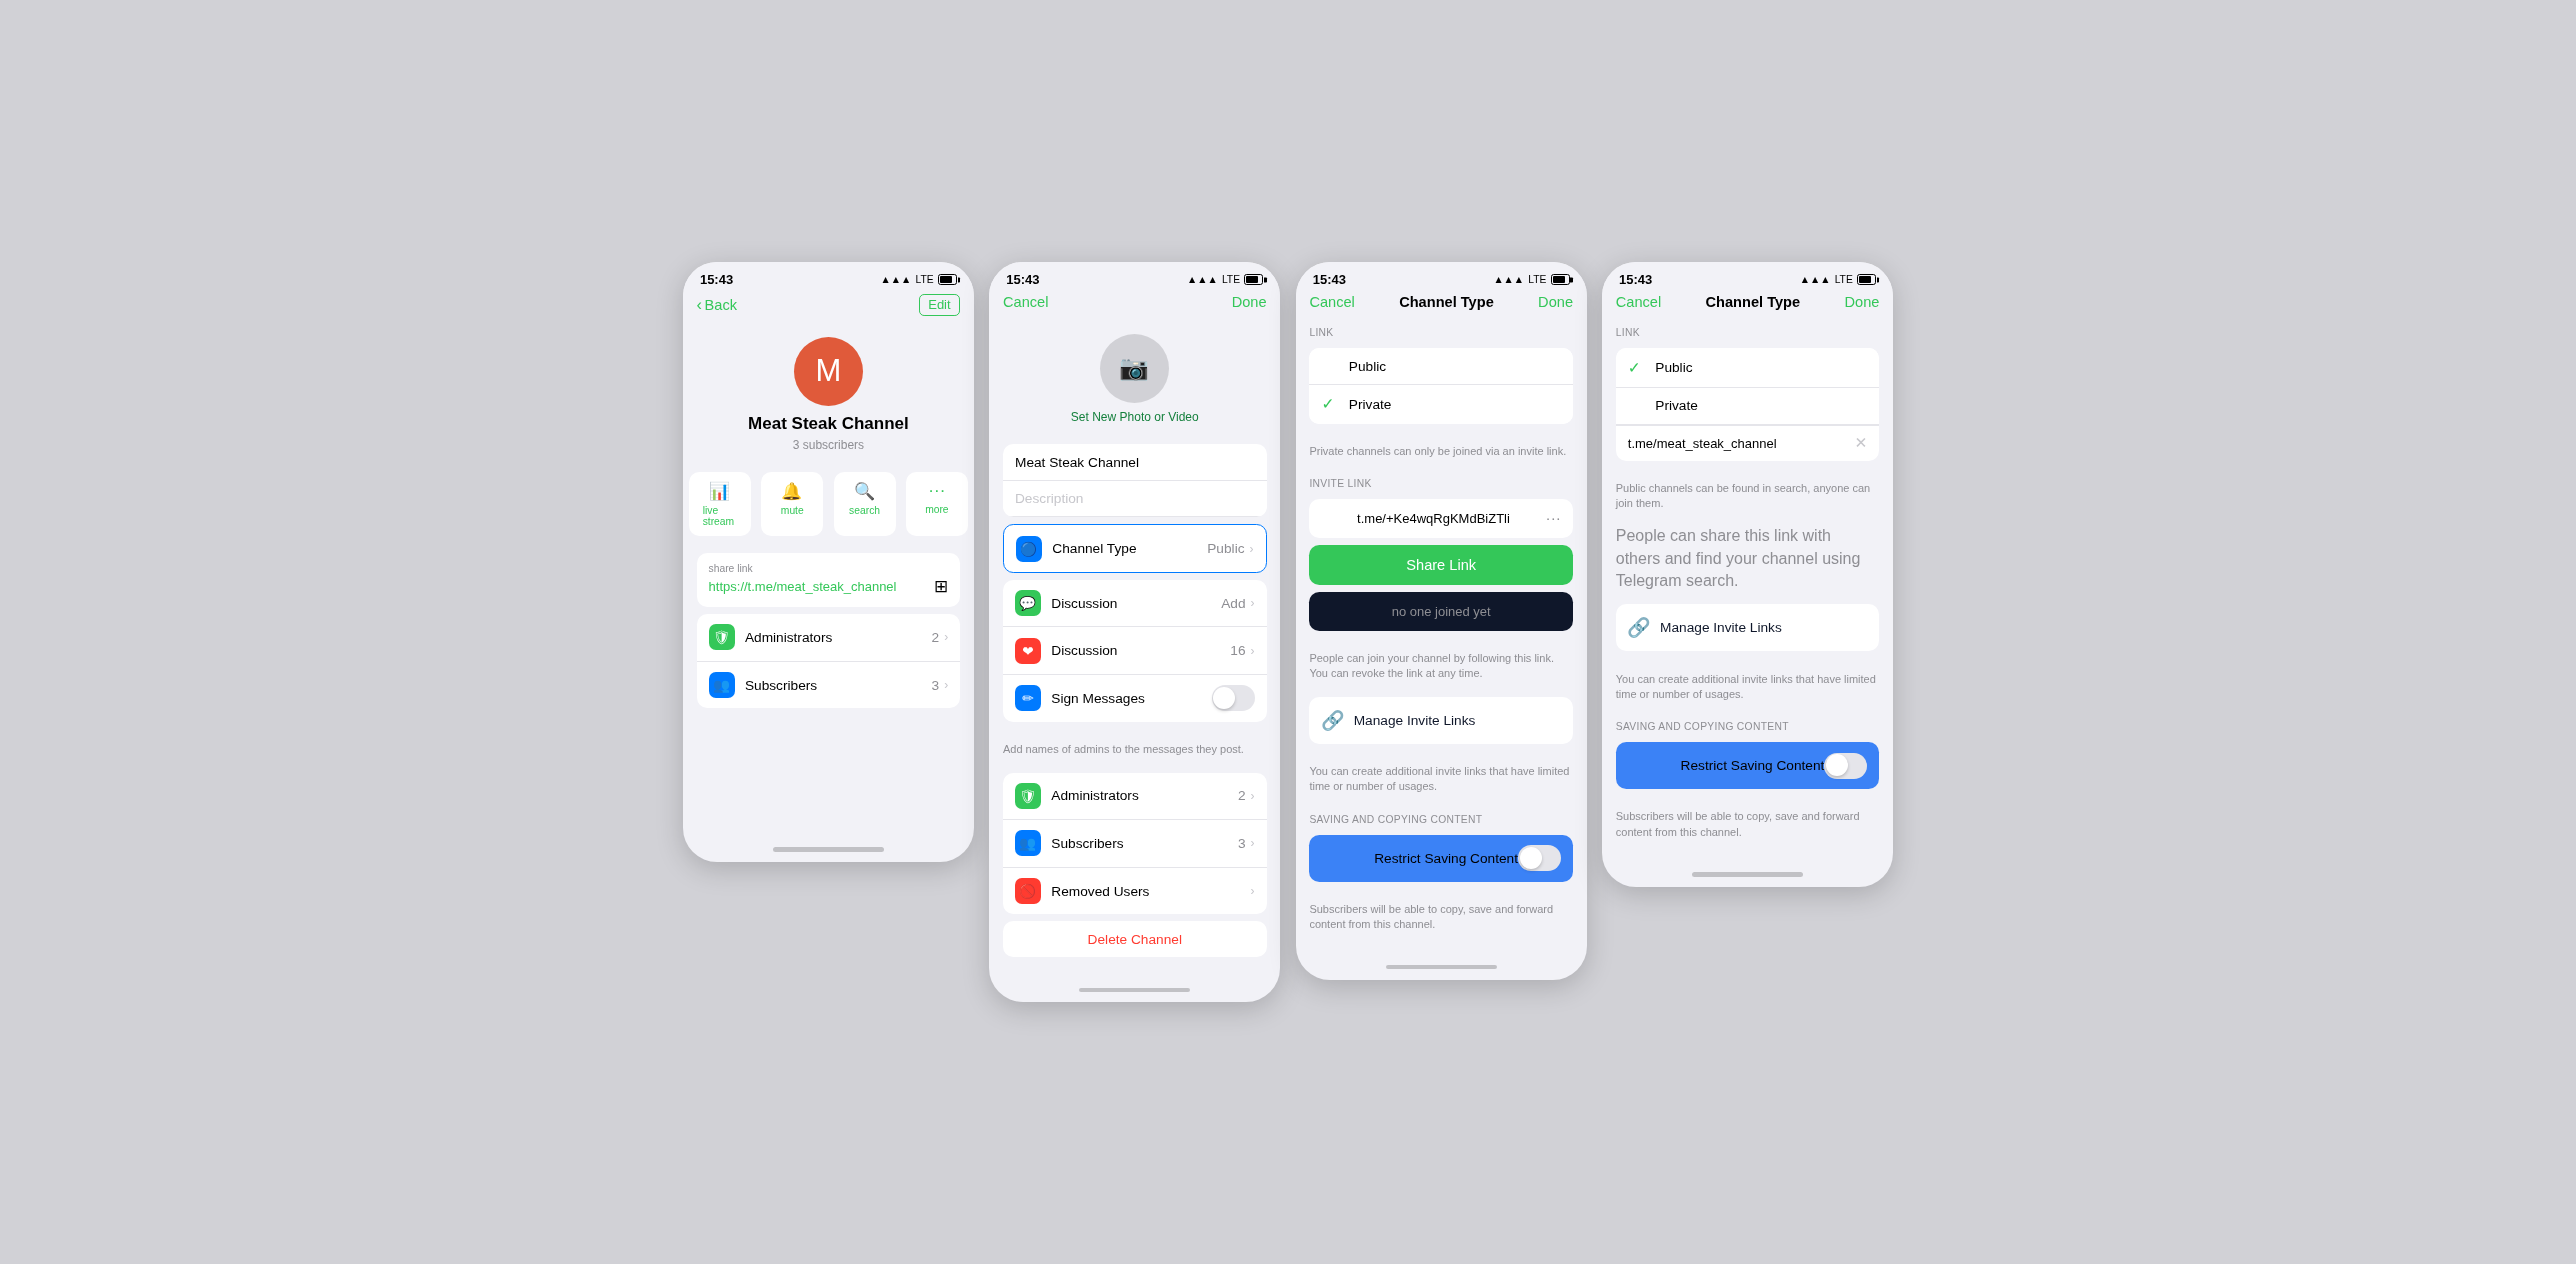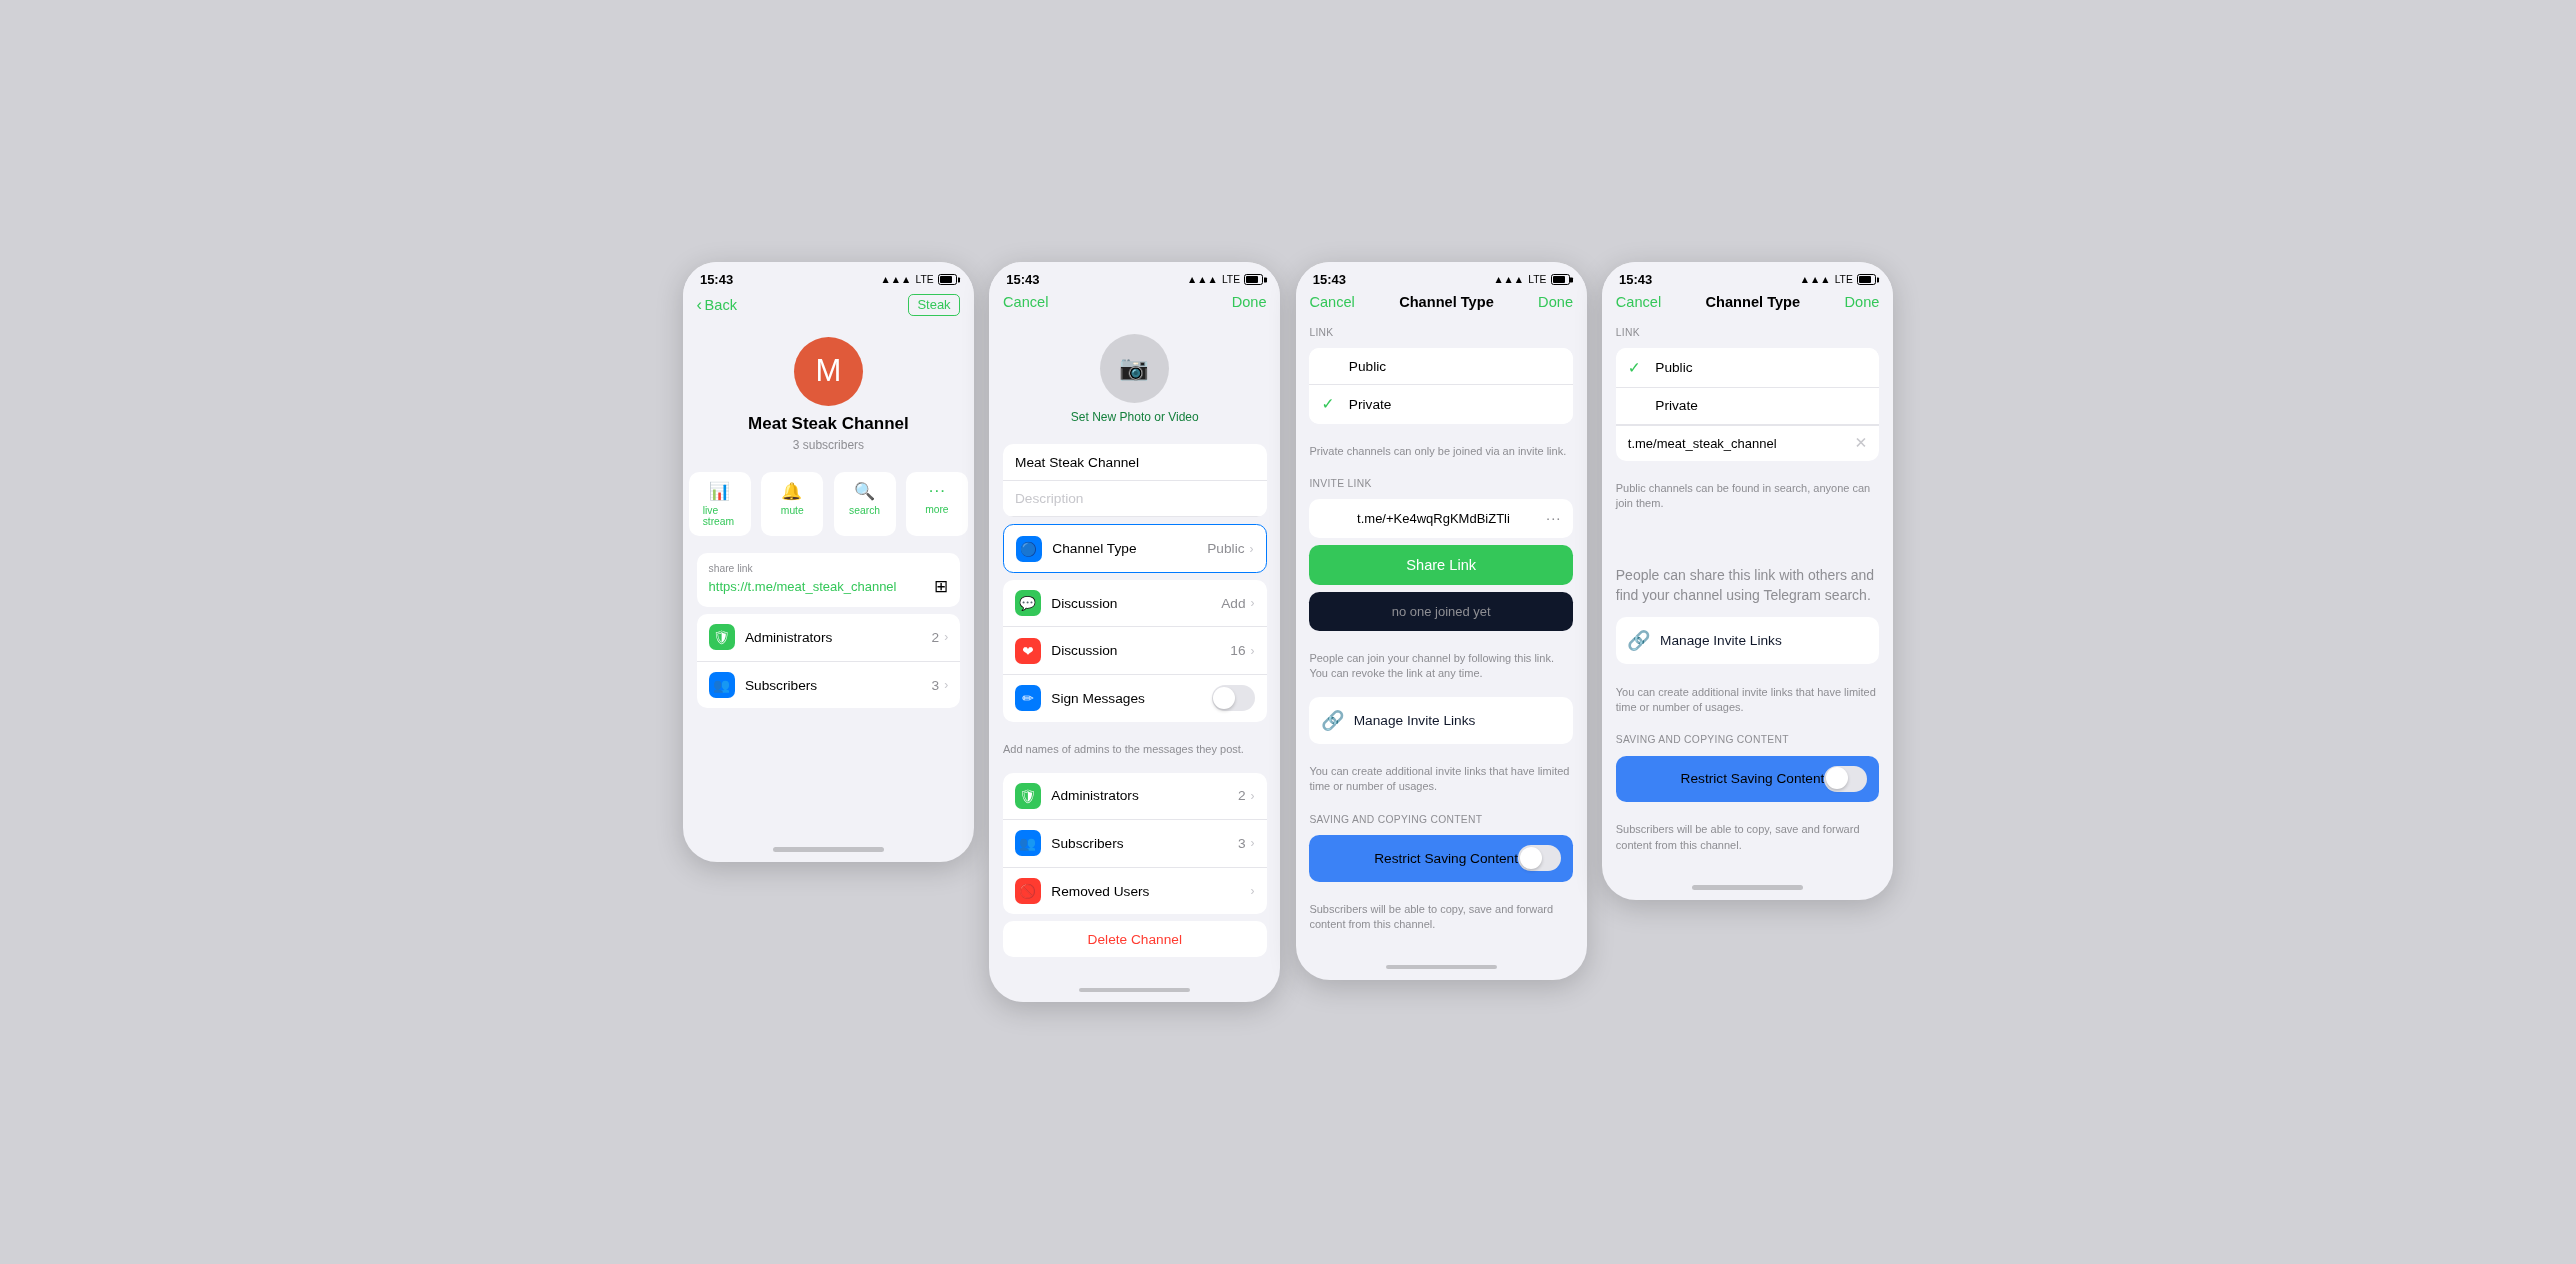--- a/index.html
+++ b/index.html
@@ -483,25 +483,24 @@
       flex: 1;
       font-size: 13px;
       color: #000;
     }
     .url-clear {
       color: #c7c7cc;
       font-size: 15.4px;
       cursor: pointer;
     }
     .url-info {
-      font-size: 14px;
+      font-size: 16px;
       color: #8e8e93;
       padding: 5.1px 13.7px;
       line-height: 1.4;
-      margin-top: 41px;
     }
   </style>
 </head>
 <body>
 
 <div class="screens-container">
 
   <div class="phone">
     <div class="status-bar">
       <span class="status-time">15:43</span>
@@ -511,21 +510,21 @@
         <span class="battery-icon">
             <span class="battery-fill"></span>
           </span>
       </div>
     </div>
     <div class="nav-bar">
       <span class="nav-back">
         <span class="nav-back-arrow">‹</span>
         <span>Back</span>
       </span>
-      <span class="nav-action-box">Steak</span>
+      <span class="nav-action-box">Edit</span>
     </div>
     <div class="screen-content">
       <div class="profile-section">
         <div class="avatar-circle">M</div>
         <div class="channel-name">Meat Steak Channel</div>
         <div class="channel-subs">3 subscribers</div>
       </div>
       <div class="action-row">
         <div class="action-btn">
           <span class="action-btn-icon">📊</span>

